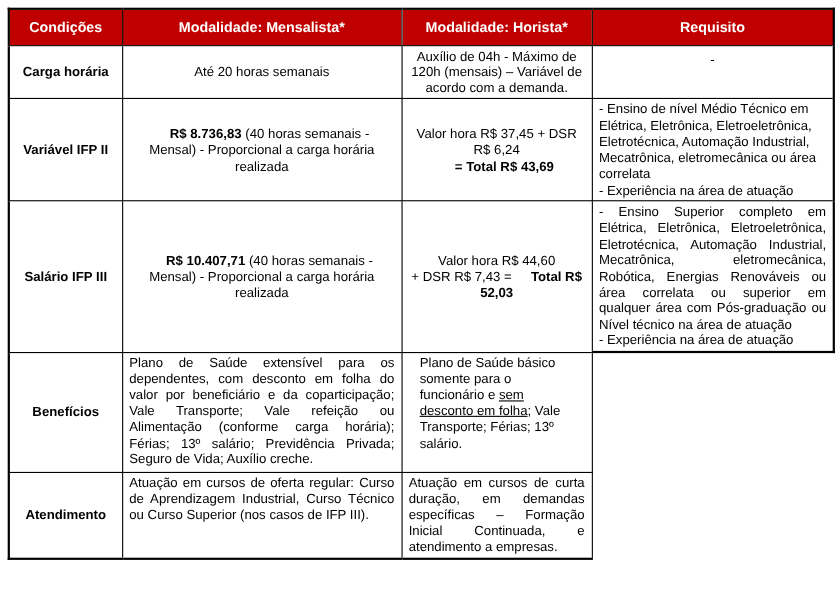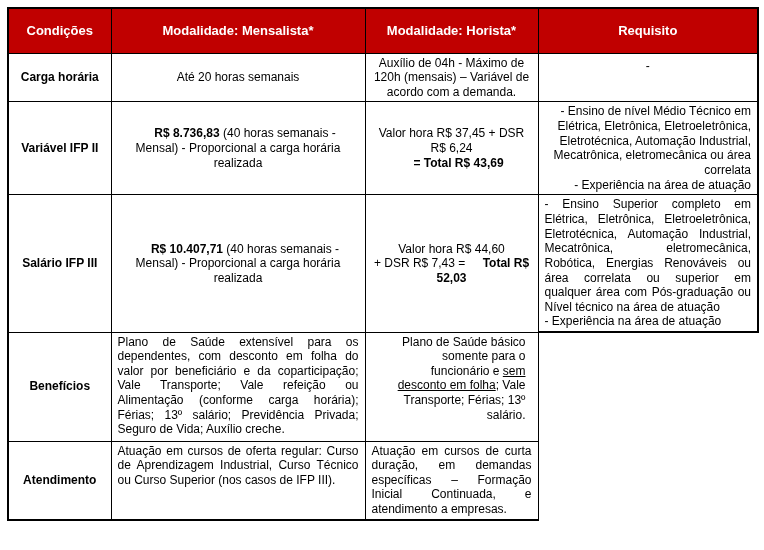--- a/index.html
+++ b/index.html
@@ -38,28 +38,28 @@
   .first-col { border-left-width: 2px; }
   .frame-right { border-right-width: 2px; text-align: center; }
   .frame-bottom { border-bottom-width: 2px; }
   td.label-cell {
     font-weight: bold;
     text-align: center;
     vertical-align: middle;
   }
   td.c-mid { text-align: center; vertical-align: middle; }
   td.dash-cell { text-align: center; vertical-align: top; padding-top: 5px; }
-  td.top-left { text-align: right; vertical-align: top; margin-left: 20px; }
+  td.top-left { text-align: left; vertical-align: top; margin-left: 20px; }
   td.top-just { text-align: justify; vertical-align: top; }
   td.ghost {
     border: none;
     background: transparent;
   }
   td.pad-narrow { padding-right: 12px; padding-left: 16px; }
-  .r-header { height: 45px; }
+  .r-header { height: 33px; }
   .r1 { height: 42px; }
   .r2 { height: 44px; }
   .r3 { height: 93px; }
   .r4 { height: 134px; }
   .r5 { height: 109px; }
   .r6 { height: 76px; }
   .bold { font-weight: bold; margin-left: 14px; }
   .u { text-decoration: underline; }
 </style>
 </head>

